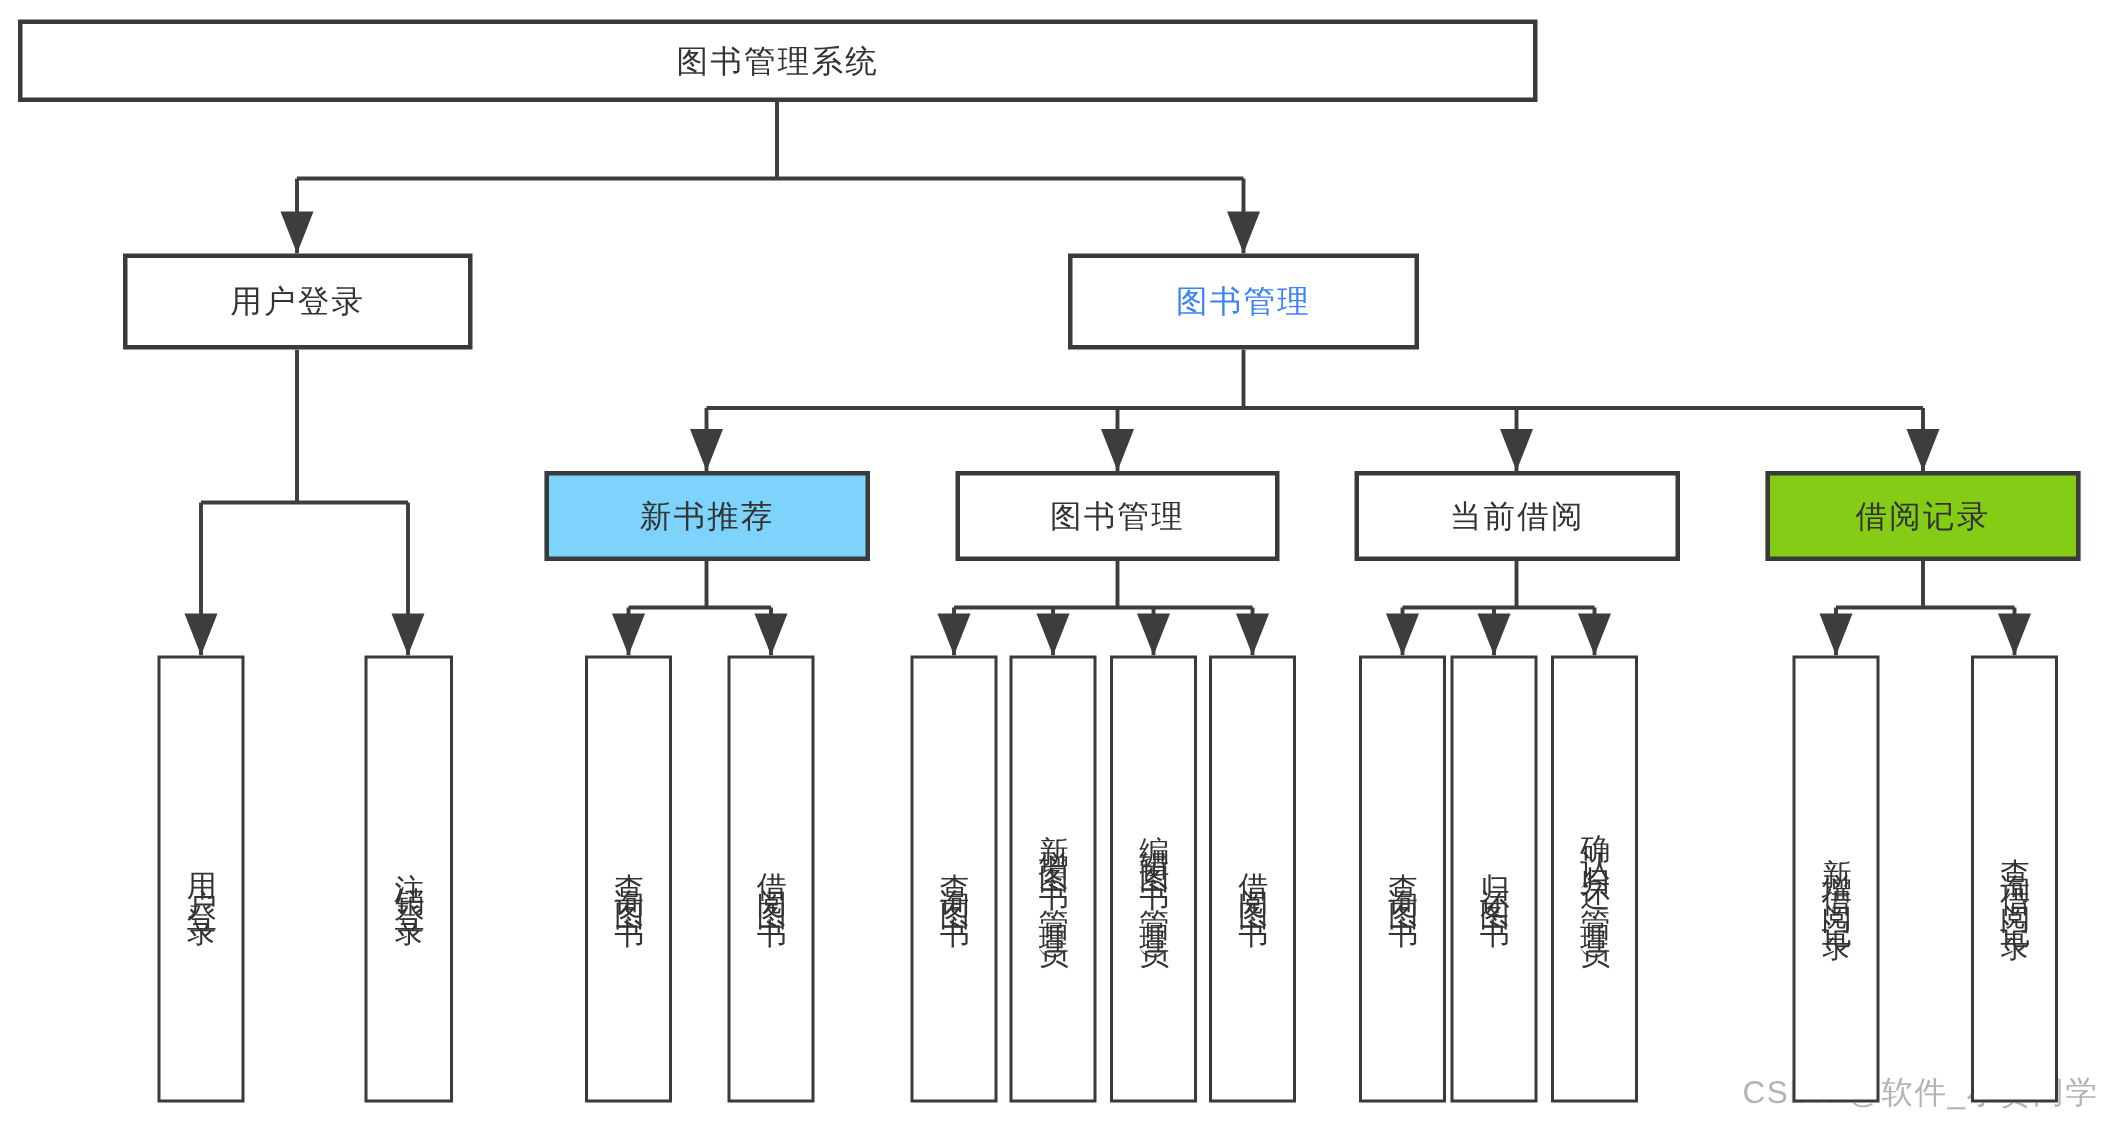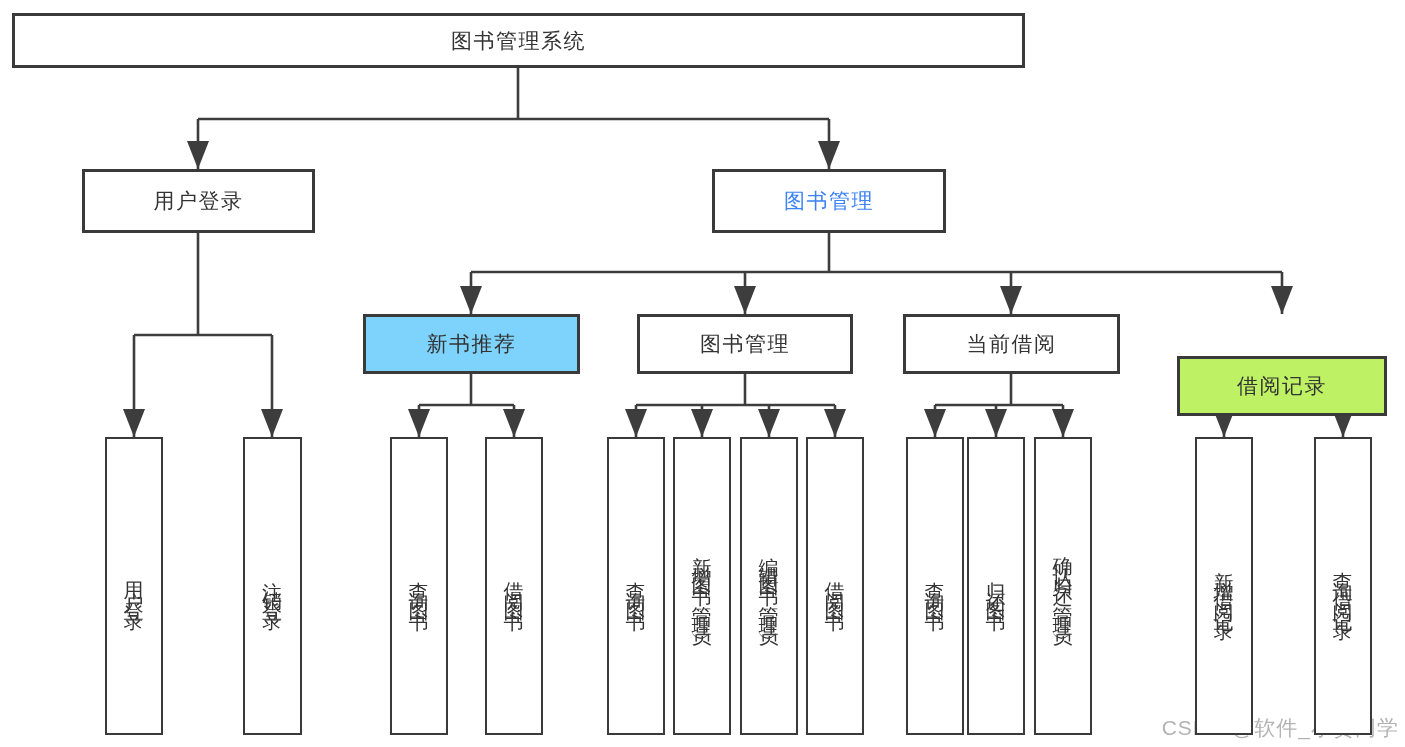--- a/index.html
+++ b/index.html
@@ -110,21 +110,21 @@
     </div>
     <div class="node h" style="left: 363px; top: 314px; width: 217px; height: 60px; border-color: rgb(58, 58, 58); background: #7dd3fc; color: rgb(51, 51, 51);">
       <span class="lbl">新书推荐</span>
     </div>
     <div class="node h" style="left: 637px; top: 314px; width: 216px; height: 60px; border-color: rgb(58, 58, 58); background: rgb(255, 255, 255); color: rgb(51, 51, 51);">
       <span class="lbl">图书管理</span>
     </div>
     <div class="node h" style="left: 903px; top: 314px; width: 217px; height: 60px; border-color: rgb(58, 58, 58); background: rgb(255, 255, 255); color: rgb(51, 51, 51);">
       <span class="lbl">当前借阅</span>
     </div>
-    <div class="node h" style="left: 1177px; top: 314px; width: 210px; height: 60px; border-color: rgb(58, 58, 58); background: #bef264; color: rgb(51, 51, 51); margin-top: 42px;">
+    <div class="node h" style="left: 1177px; top: 314px; width: 210px; height: 60px; border-color: rgb(58, 58, 58); background: #84cc16; color: rgb(51, 51, 51);">
       <span class="lbl">借阅记录</span>
     </div>
     <div class="node v" style="left: 105px; top: 437px; width: 58px; height: 298px; border-color: rgb(58, 58, 58); background: rgb(255, 255, 255); color: rgb(51, 51, 51);">
       <span class="lbl">用户登录</span>
     </div>
     <div class="node v" style="left: 243px; top: 437px; width: 59px; height: 298px; border-color: rgb(58, 58, 58); background: rgb(255, 255, 255); color: rgb(51, 51, 51);">
       <span class="lbl">注销登录</span>
     </div>
     <div class="node v" style="left: 390px; top: 437px; width: 58px; height: 298px; border-color: rgb(58, 58, 58); background: rgb(255, 255, 255); color: rgb(51, 51, 51);">
       <span class="lbl">查询图书</span>

